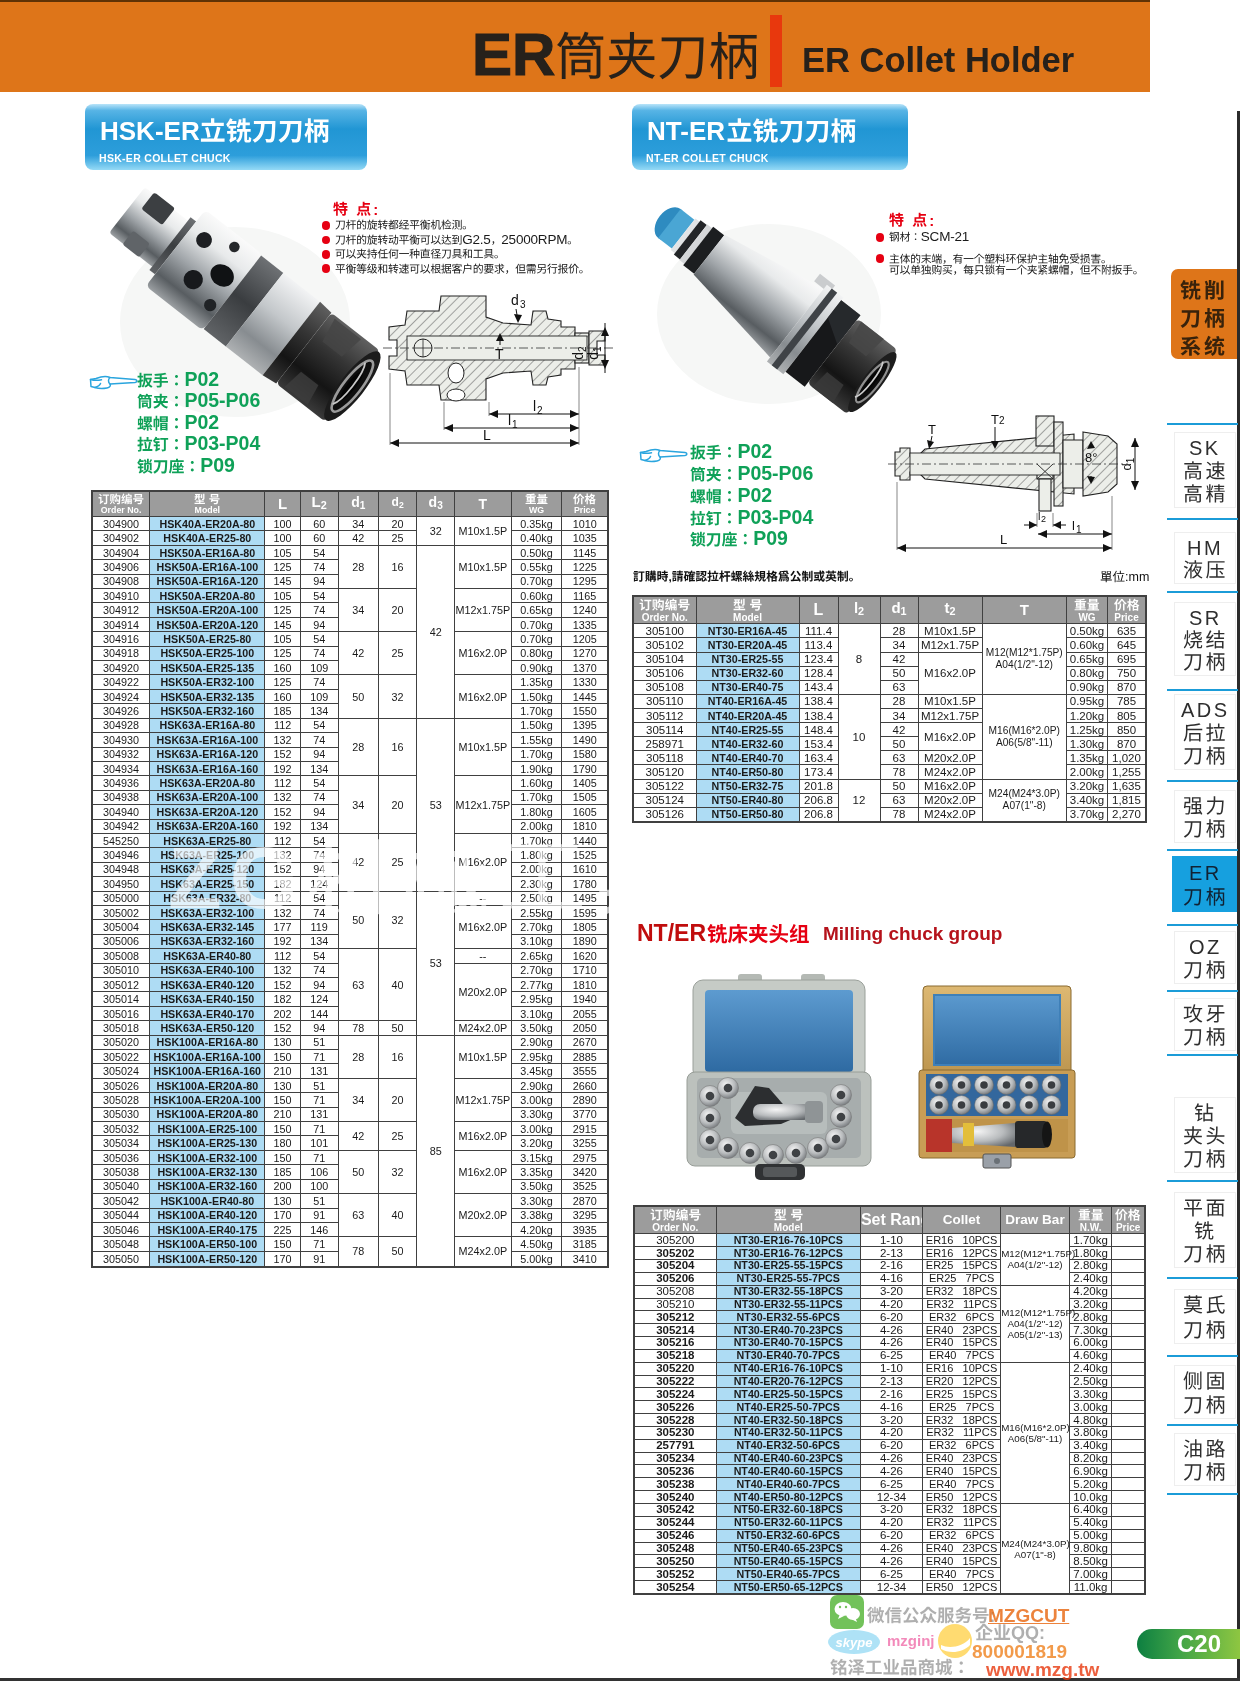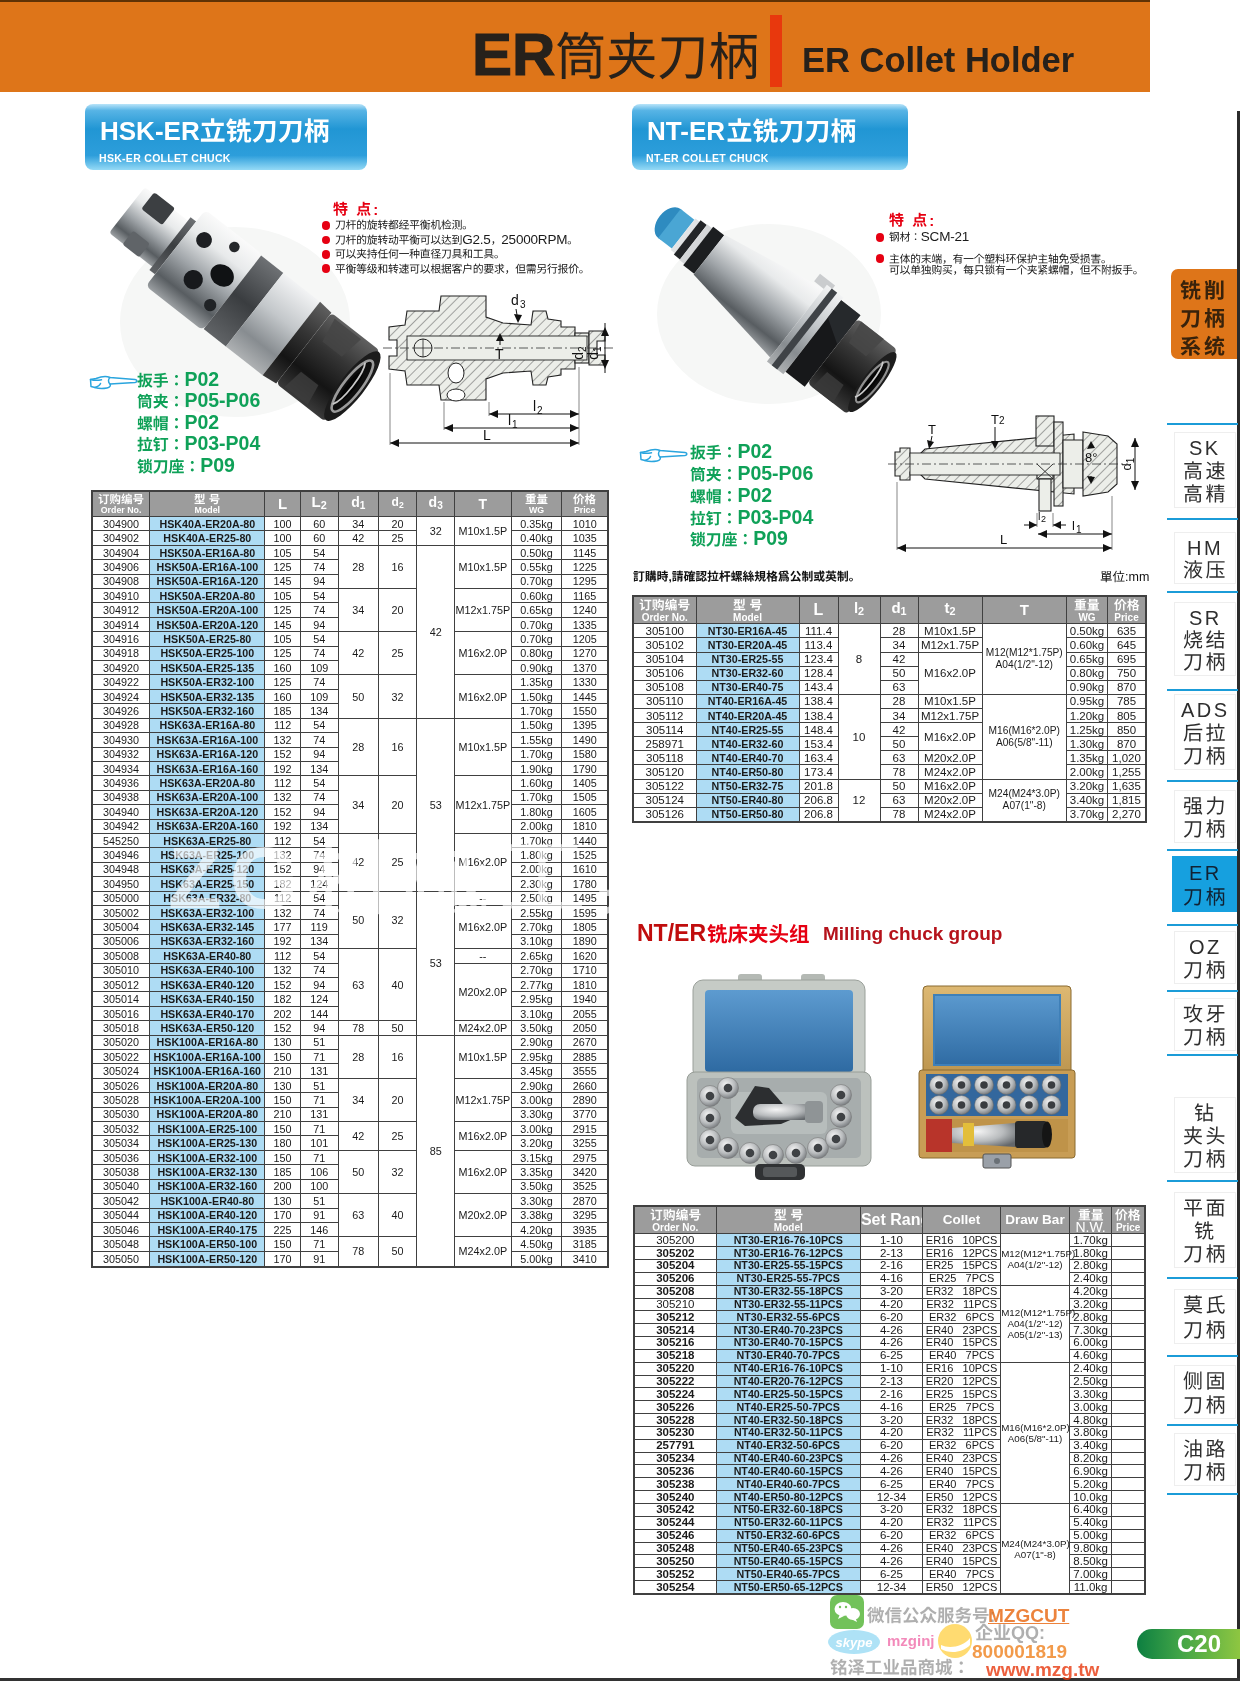--- a/index.html
+++ b/index.html
@@ -1512,21 +1512,21 @@
           <div style="font-size:10px;line-height:11px;font-weight:bold">Model</div>
         </th>
         <th style="font-size:16px">Set Range</th>
         <th style="font-size:13.5px">Collet</th>
         <th style="font-size:13.5px">Draw Bar</th>
         <th>
           <svg style="display:block;margin:1px auto 0;overflow:visible" width="25.6" height="14.3" fill="#fff">
             <use href="#c104" transform="translate(0.0,0.3) scale(0.0128)"></use>
             <use href="#c105" transform="translate(12.8,0.3) scale(0.0128)"></use>
           </svg>
-          <div style="font-size:14px;line-height:11px;font-weight:normal">N.W.</div>
+          <div style="font-size:10px;line-height:11px;font-weight:bold">N.W.</div>
         </th>
         <th>
           <svg style="display:block;margin:1px auto 0;overflow:visible" width="25.6" height="14.3" fill="#fff">
             <use href="#c106" transform="translate(0.0,0.3) scale(0.0128)"></use>
             <use href="#c107" transform="translate(12.8,0.3) scale(0.0128)"></use>
           </svg>
           <div style="font-size:10px;line-height:11px;font-weight:bold">Price</div>
         </th>
       </tr>
       <tr>
@@ -1556,21 +1556,21 @@
       </tr>
       <tr>
         <td style="font-weight:bold">305206</td>
         <td class="m">NT30-ER25-55-7PCS</td>
         <td>4-16</td>
         <td style="font-size:11px">ER25&nbsp;&nbsp;&nbsp;7PCS</td>
         <td>2.40kg</td>
         <td></td>
       </tr>
       <tr>
-        <td style="font-weight:bold">305208</td>
+        <td style="font-weight:normal">305208</td>
         <td class="m">NT30-ER32-55-18PCS</td>
         <td>3-20</td>
         <td style="font-size:11px">ER32&nbsp;&nbsp;&nbsp;18PCS</td>
         <td rowspan="6" class="ov" style="font-size:9.8px">M12(M12*1.75P)<br>A04(1/2"-12)<br>A05(1/2"-13)</td>
         <td>4.20kg</td>
         <td></td>
       </tr>
       <tr>
         <td style="font-weight:normal">305210</td>
         <td class="m">NT30-ER32-55-11PCS</td>

